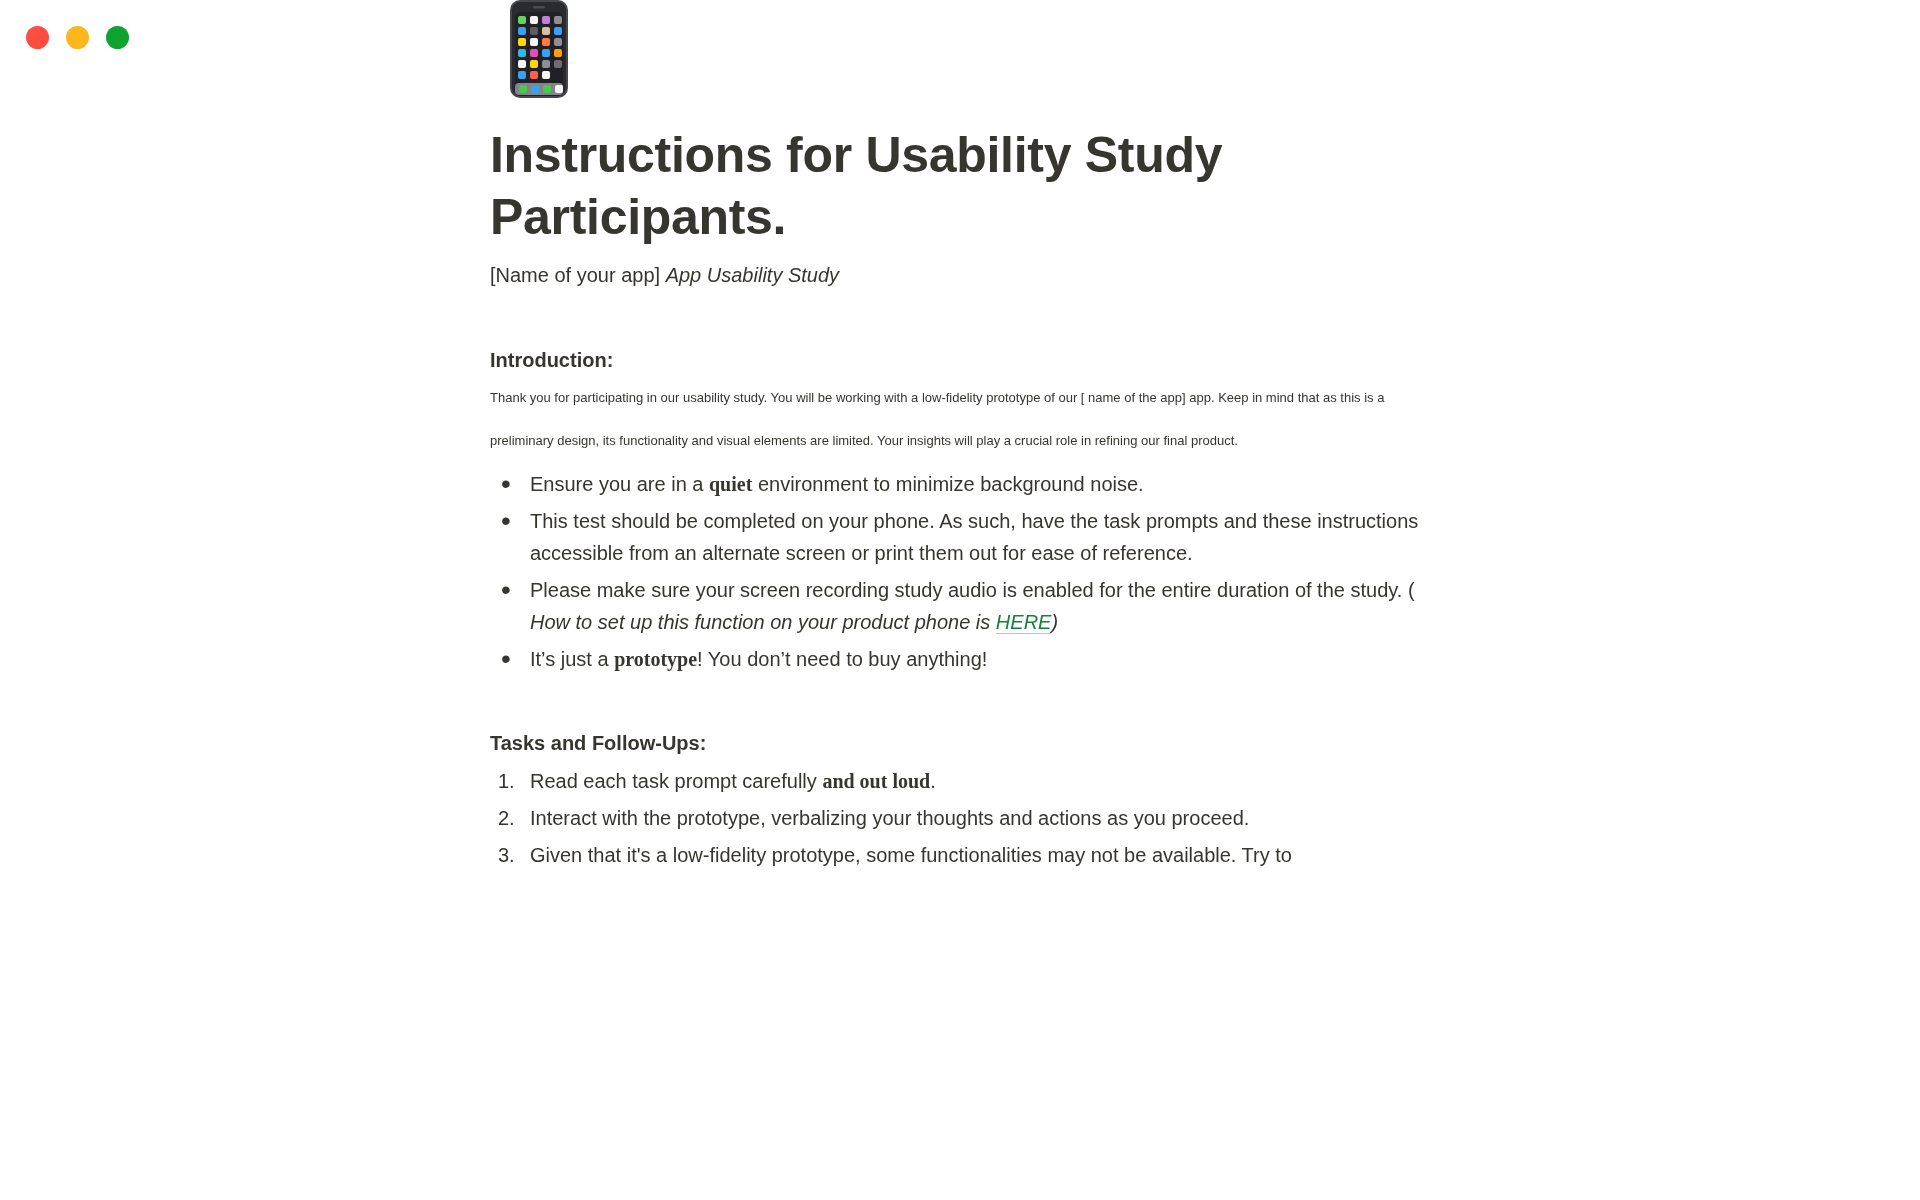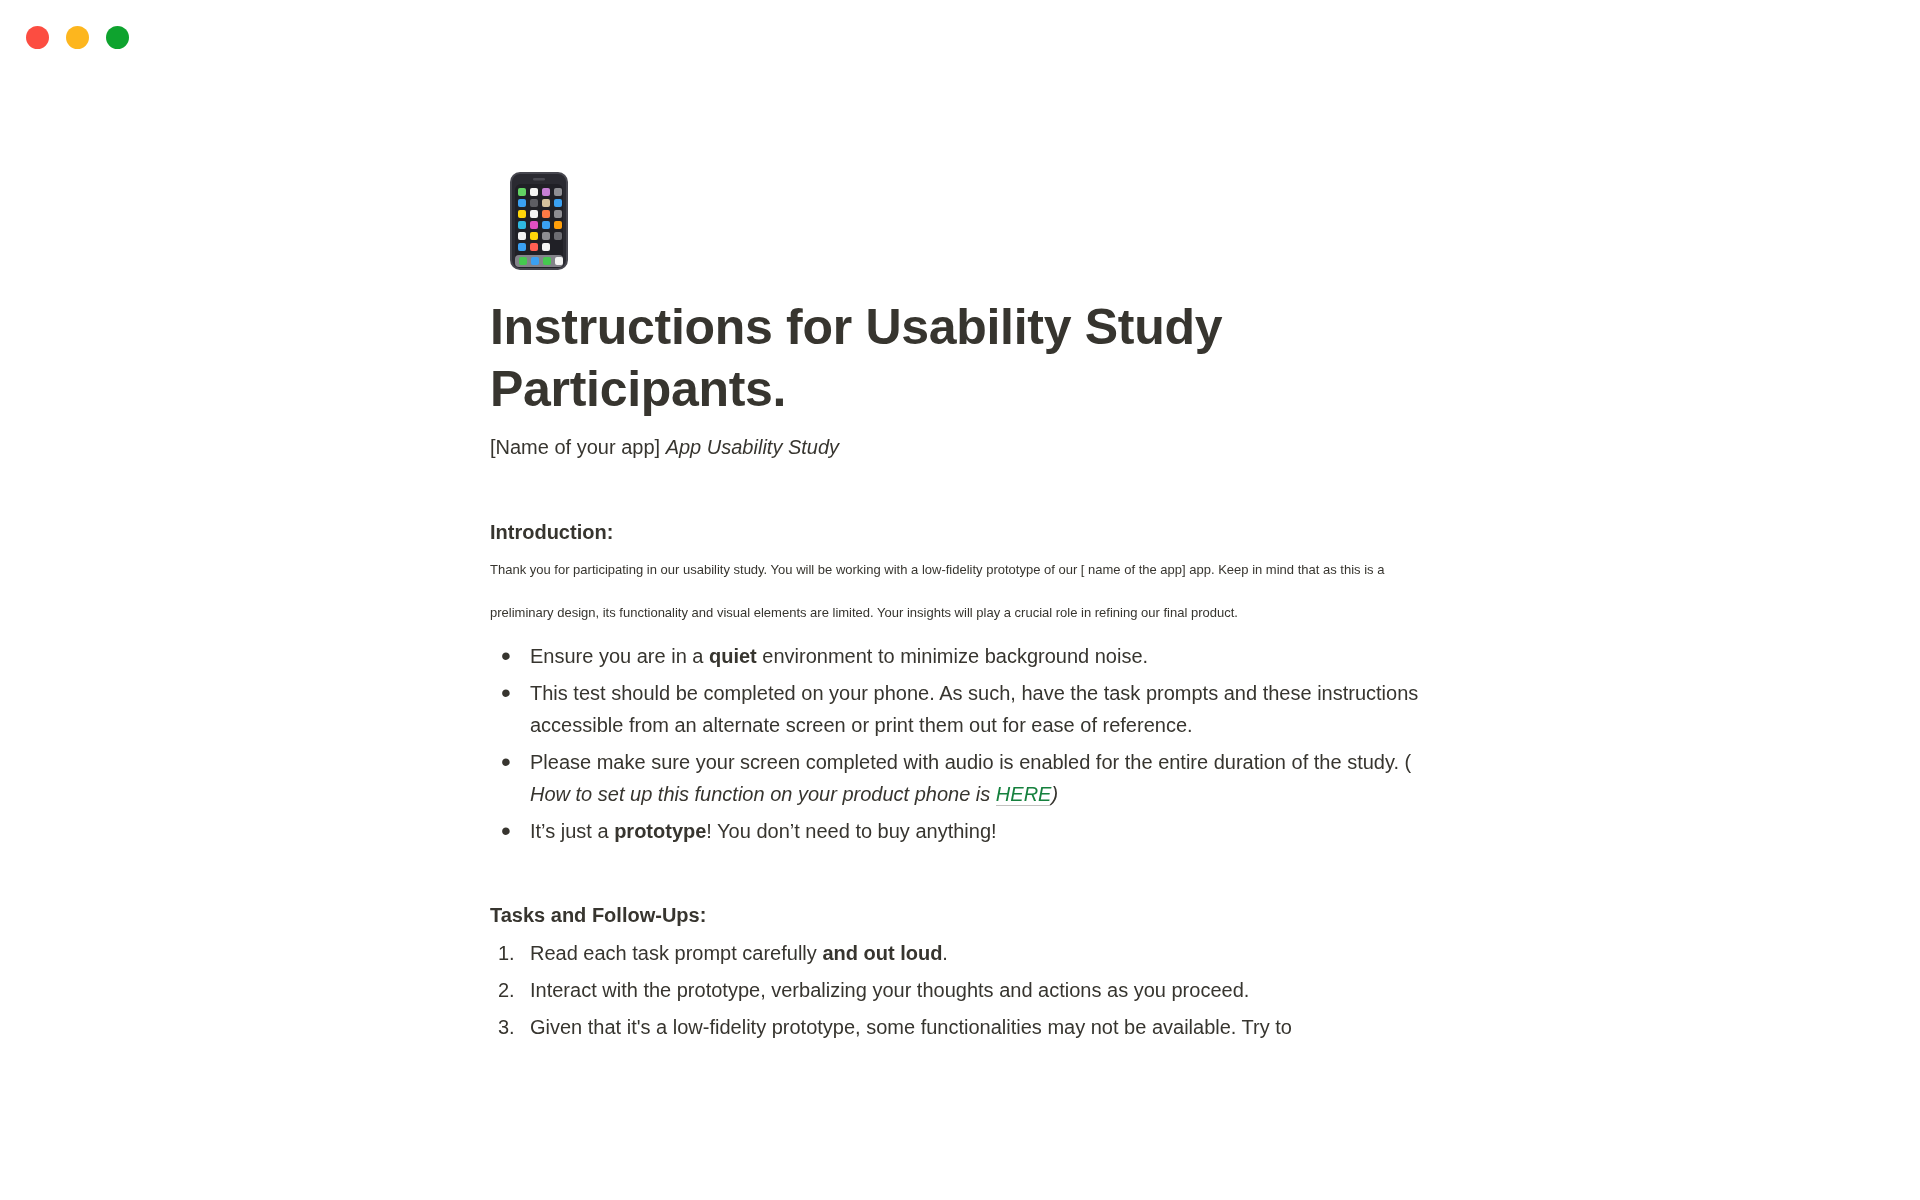--- a/index.html
+++ b/index.html
@@ -17,21 +17,20 @@
   }
   .tl {
     width: 23px; height: 23px;
     border-radius: 50%;
     display: inline-block;
     cursor: pointer;
   }
   .content {
     width: 940px;
     margin: 0 auto;
-    padding-top: 172px;
   }
   .page-icon {
     margin-left: 20px;
     width: 58px; height: 98px;
     cursor: pointer;
     display: block;
   }
   h1.title {
     margin-top: 26px;
     font-size: 50px;
@@ -73,21 +72,21 @@
   }
   .marker.bullet {
     font-size: 28px;
     line-height: 32px;
     padding-left: 11px;
   }
   .marker.num {
     padding-left: 8px;
   }
   .li-text { flex: 1 1 auto; }
-  strong { font-weight: 700; }
+  strong { font-weight: 700; font-family: Liberation Serif, serif; }
   em.note { font-style: italic; }
   a.doc-link {
     color: #15803d;
     font-style: italic;
     text-decoration: none;
     border-bottom: 1px solid rgba(55,53,47,0.3);
     cursor: pointer;
   }
 </style>
 </head>
@@ -150,21 +149,21 @@
     <li>
       <span class="marker bullet">•</span>
       <span class="li-text"><span>Ensure you are in a </span><strong>quiet</strong><span> environment to minimize background noise.</span></span>
     </li>
     <li>
       <span class="marker bullet">•</span>
       <span class="li-text">This test should be completed on your phone. As such, have the task prompts and these instructions accessible from an alternate screen or print them out for ease of reference.</span>
     </li>
     <li>
       <span class="marker bullet">•</span>
-      <span class="li-text"><span>Please make sure your screen completed with audio is enabled for the entire duration of the study. ( </span><em class="note">How to set up this function on your product phone is </em><a class="doc-link">HERE</a><em class="note">)</em></span>
+      <span class="li-text"><span>Please make sure your screen recording study audio is enabled for the entire duration of the study. ( </span><em class="note">How to set up this function on your product phone is </em><a class="doc-link">HERE</a><em class="note">)</em></span>
     </li>
     <li>
       <span class="marker bullet">•</span>
       <span class="li-text"><span>It’s just a </span><strong>prototype</strong><span>! You don’t need to buy anything!</span></span>
     </li>
   </ul>
 
   <p class="h tasks-h">Tasks and Follow-Ups:</p>
   <ol class="nlist">
     <li>

